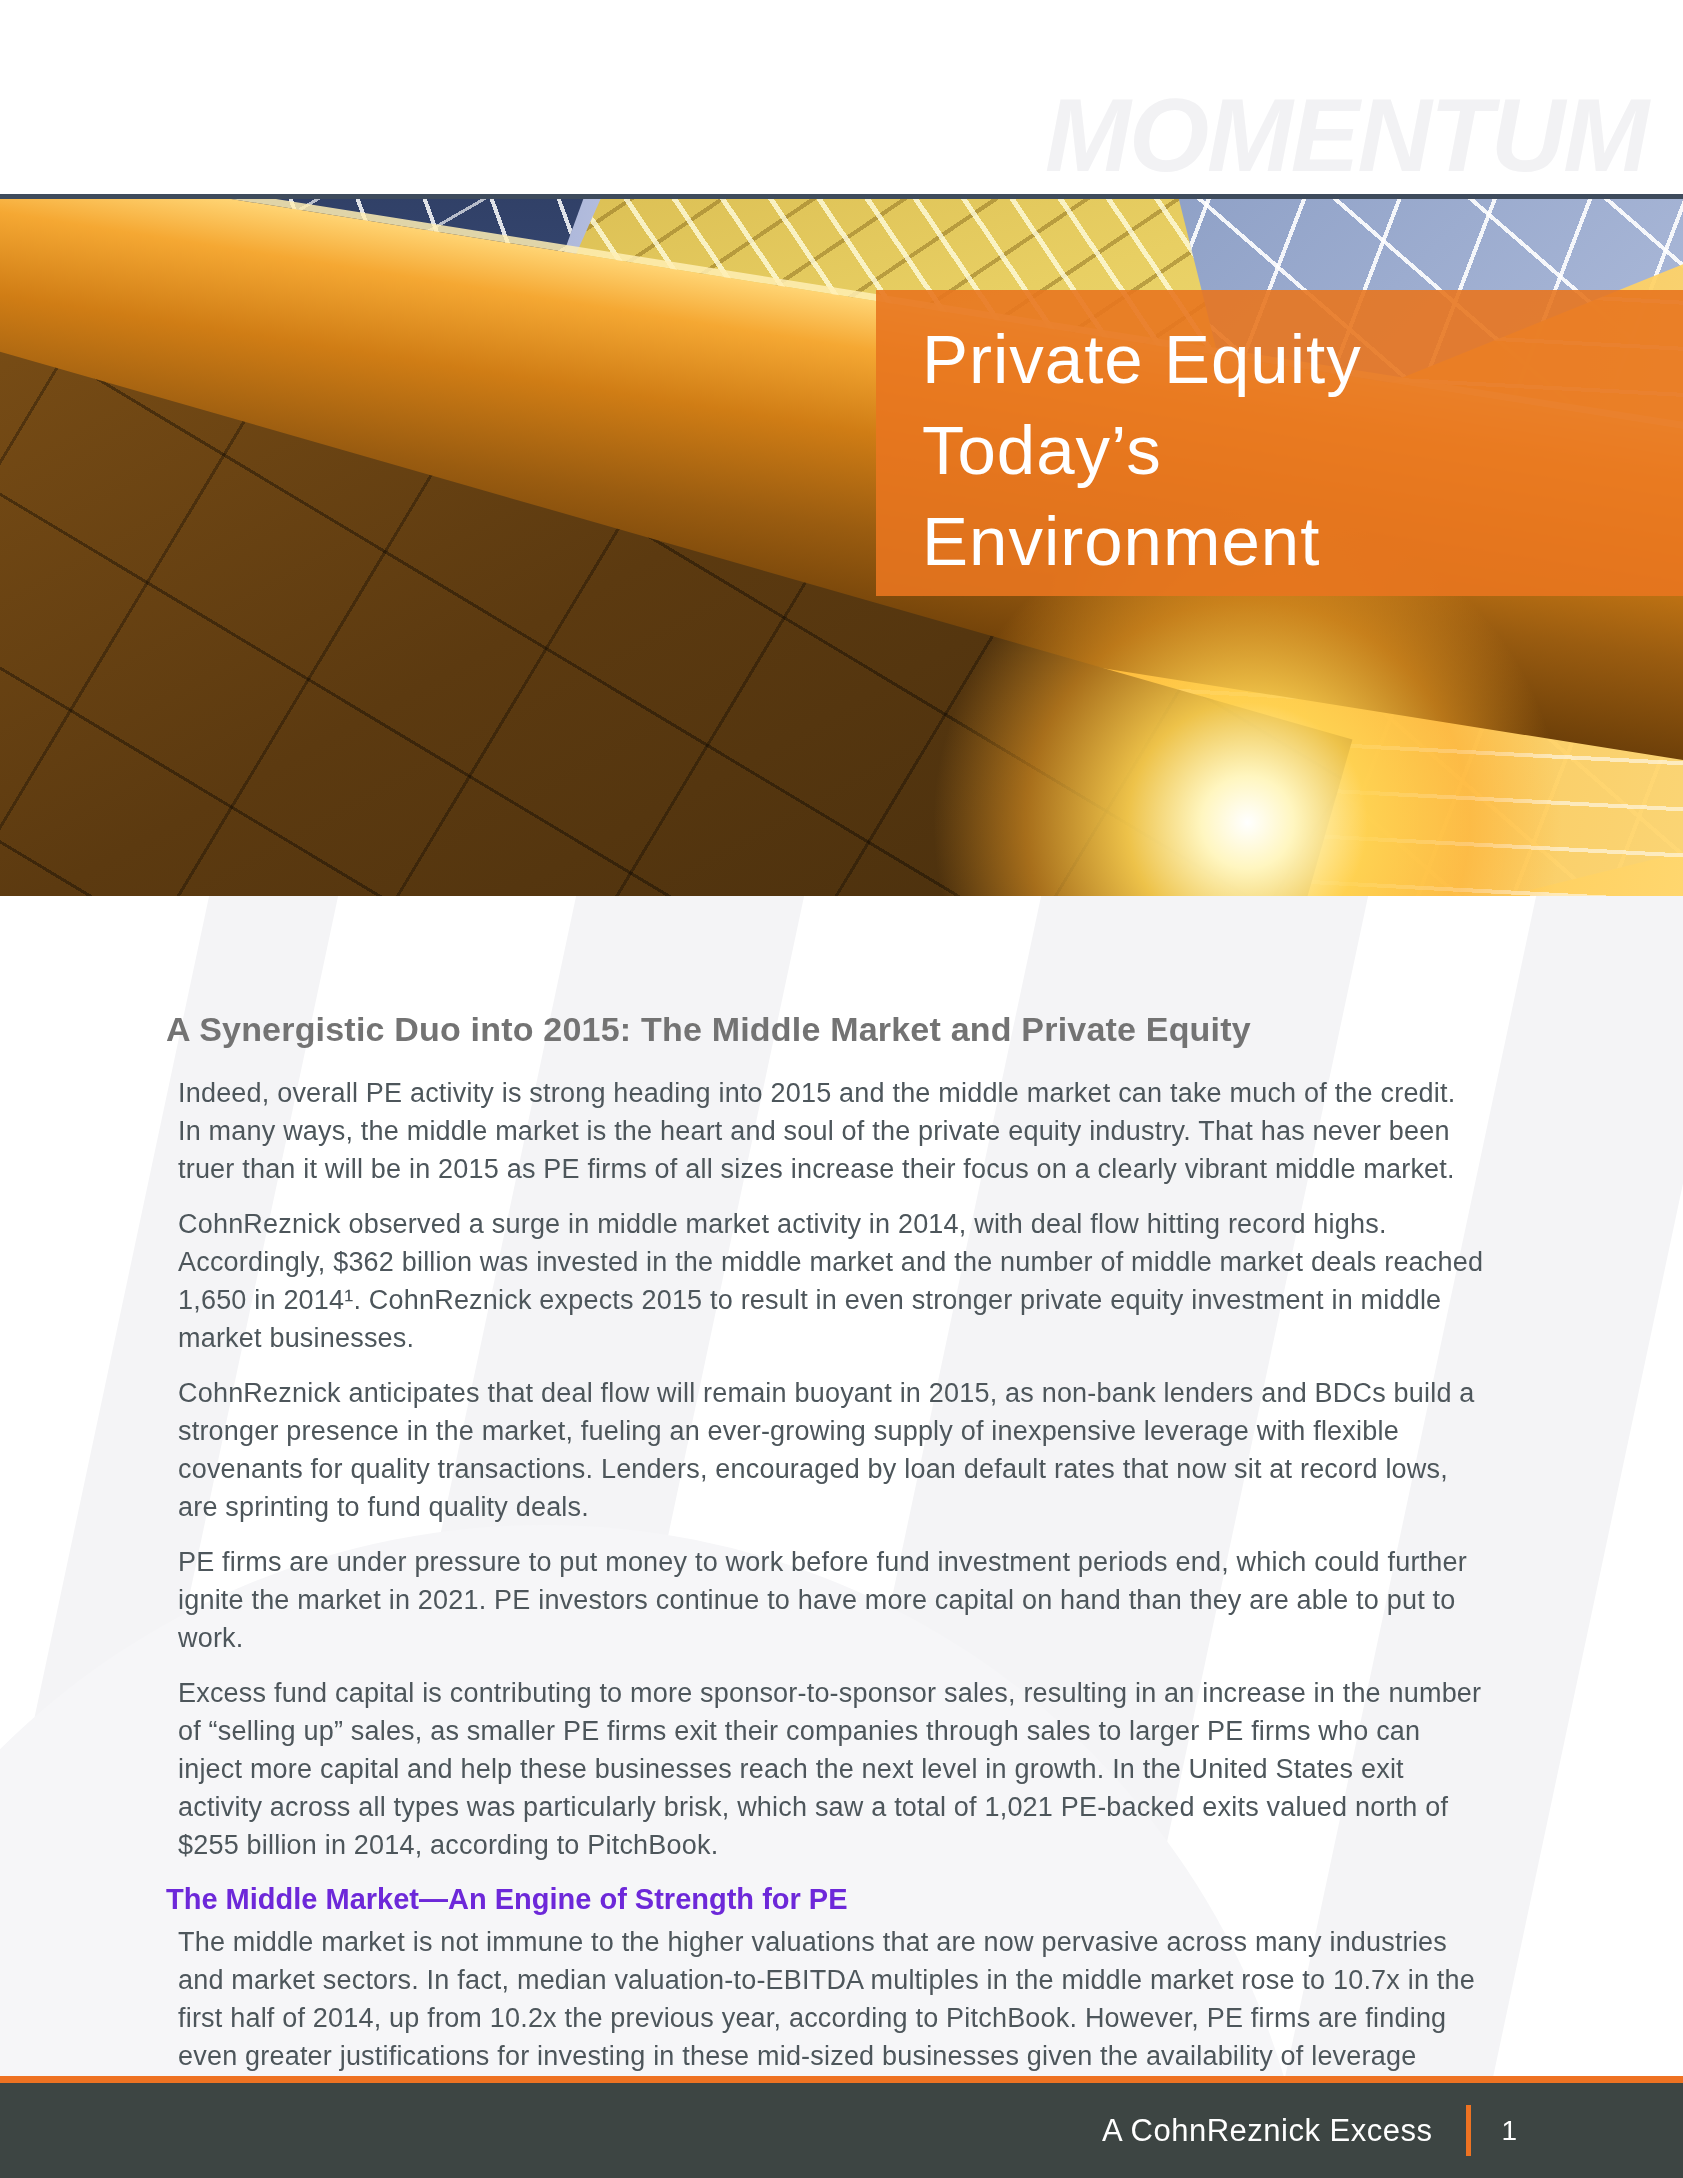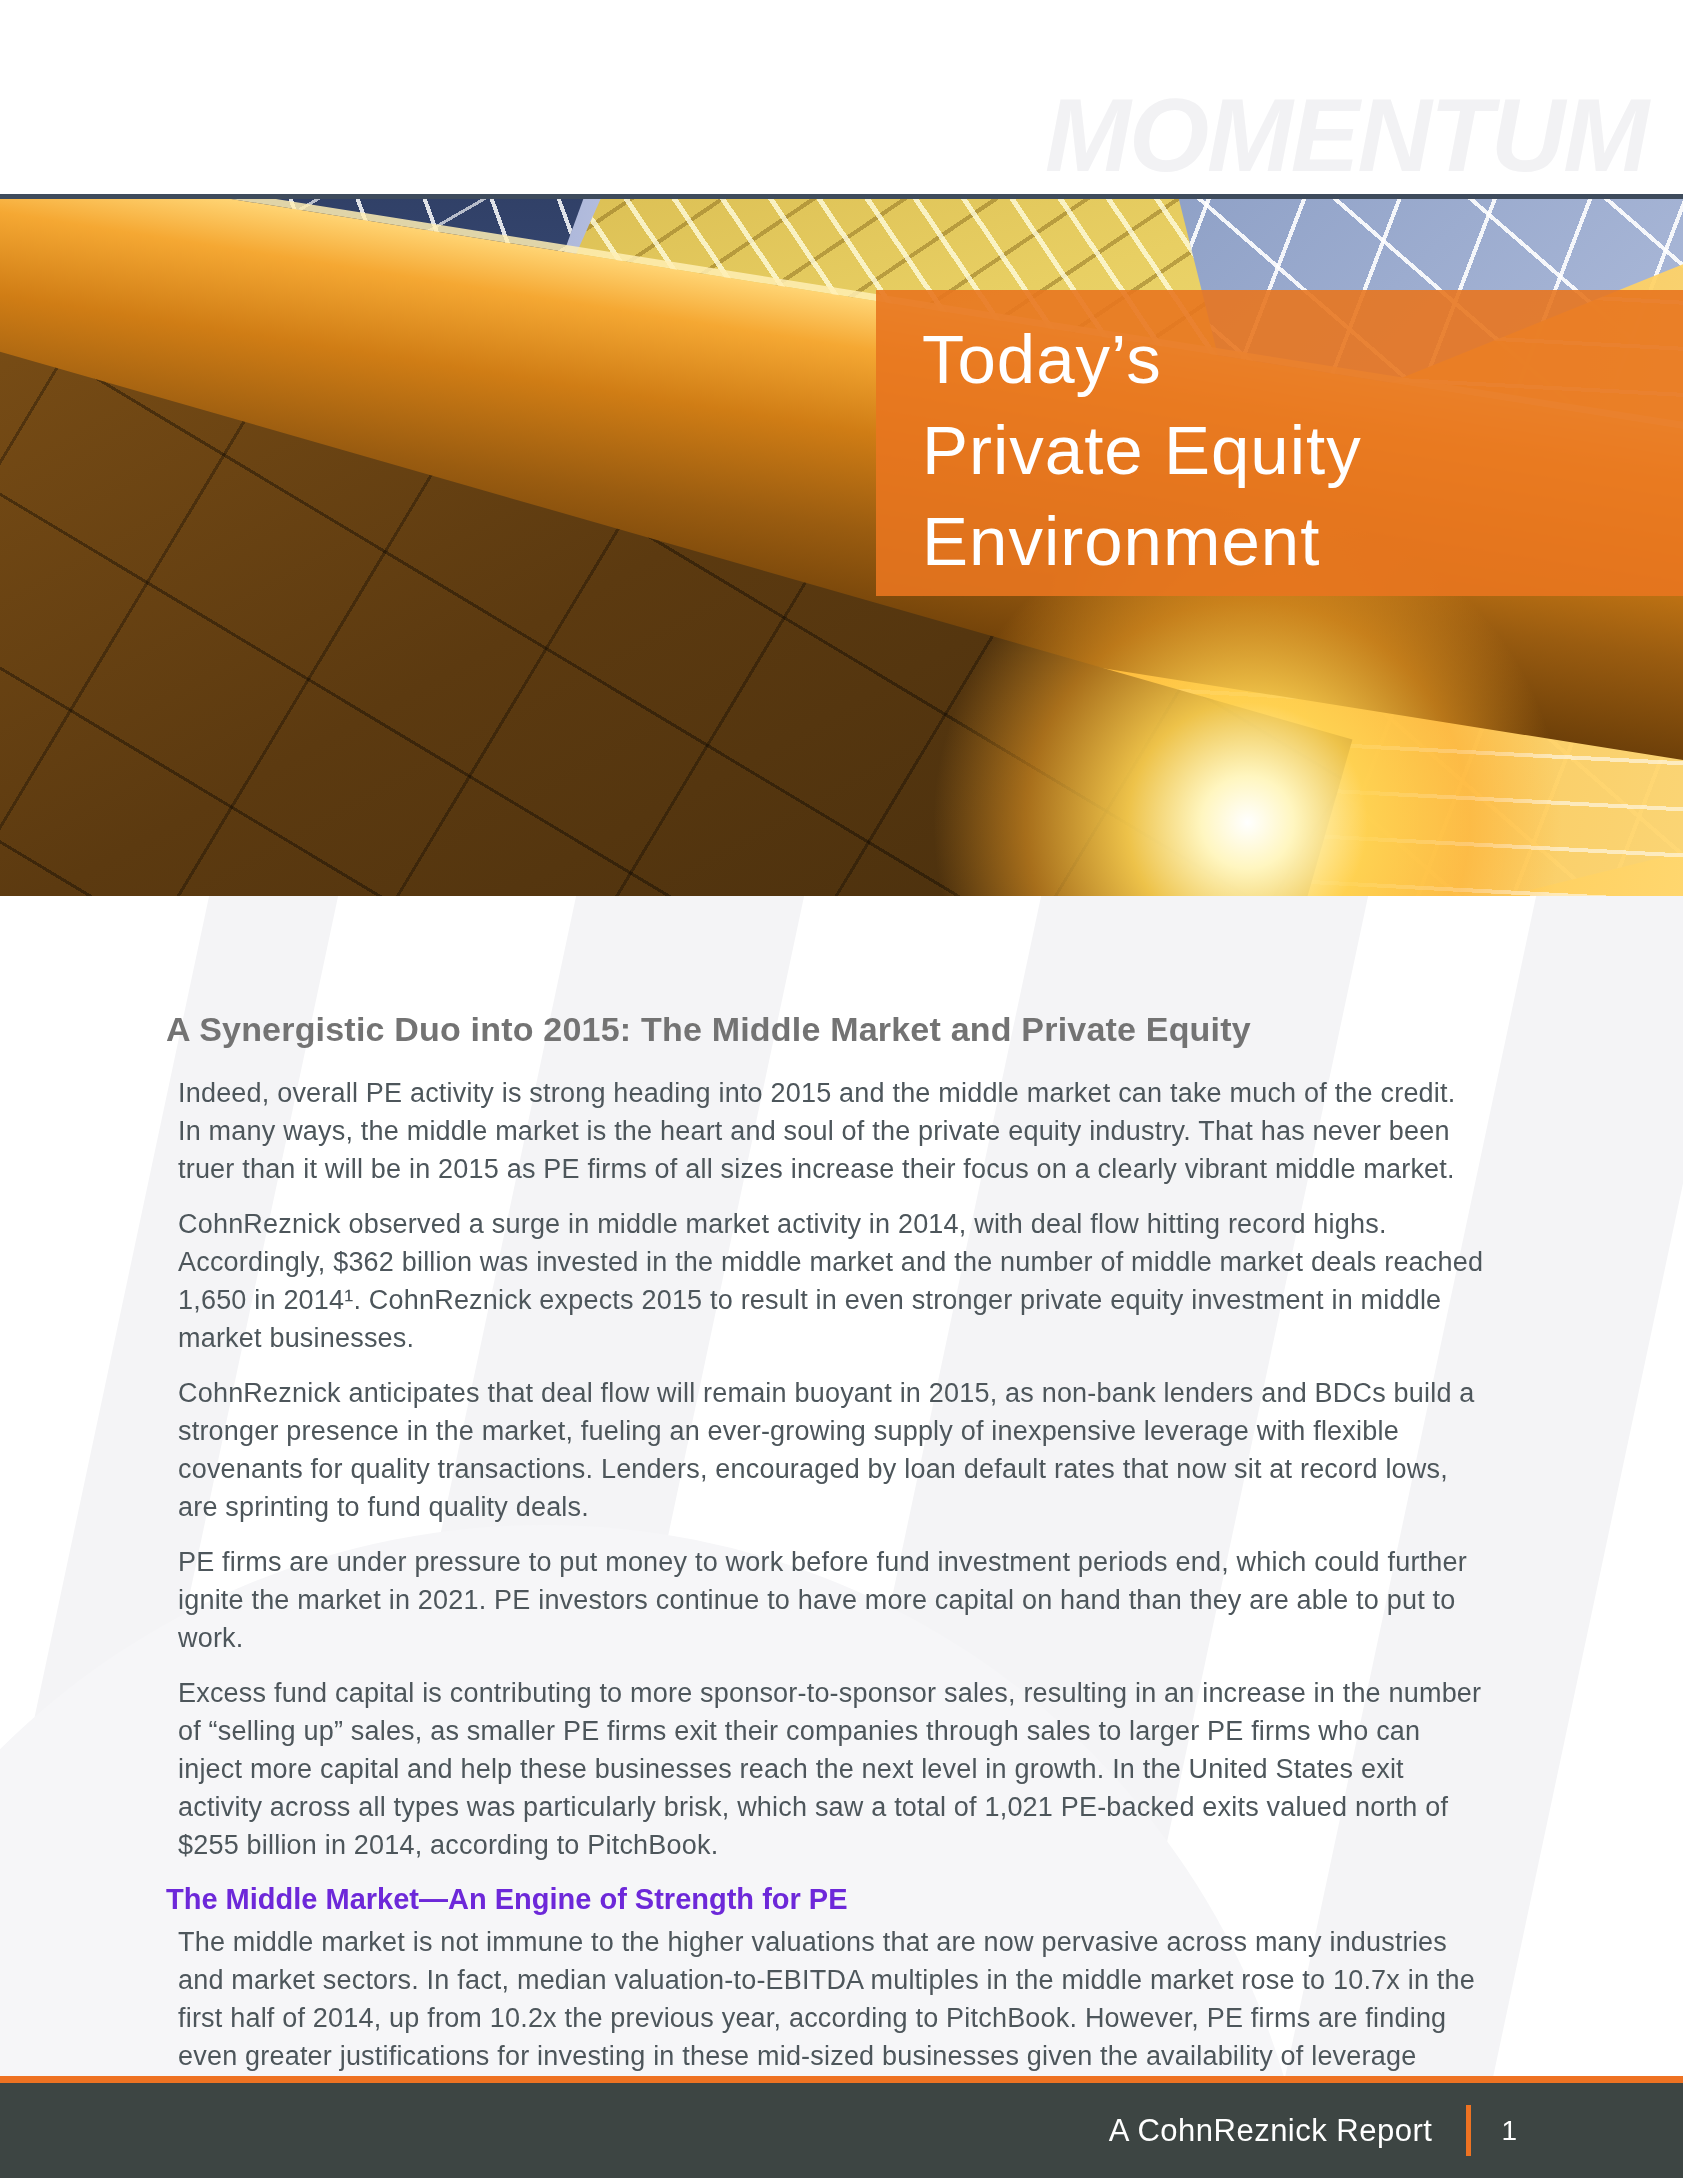--- a/index.html
+++ b/index.html
@@ -132,22 +132,22 @@
   <div class="hero">
     <div class="art tower-left"></div>
     <div class="art tower-gold"></div>
     <div class="art tower-right"></div>
     <div class="art gold-right"></div>
     <div class="art walkway"></div>
     <div class="art walkway-under"></div>
     <div class="art sun"></div>
 
     <div class="title-box">
+      <div class="title-line">Private Equity</div>
       <div class="title-line">Today’s</div>
-      <div class="title-line">Private Equity</div>
       <div class="title-line">Environment</div>
     </div>
   </div>
 
   <div class="wm">
     <div class="wm-band wm-b1"></div>
     <div class="wm-band wm-b2"></div>
     <div class="wm-band wm-b3"></div>
     <div class="wm-band wm-b4"></div>
     <div class="wm-circle"></div>
@@ -160,19 +160,19 @@
     <p>CohnReznick anticipates that deal flow will remain buoyant in 2015, as non-bank lenders and BDCs build a stronger presence in the market, fueling an ever-growing supply of inexpensive leverage with flexible covenants for quality transactions. Lenders, encouraged by loan default rates that now sit at record lows, are sprinting to fund quality deals.</p>
     <p>PE firms are under pressure to put money to work before fund investment periods end, which could further ignite the market in 2021. PE investors continue to have more capital on hand than they are able to put to work.</p>
     <p>Excess fund capital is contributing to more sponsor-to-sponsor sales, resulting in an increase in the number of “selling up” sales, as smaller PE firms exit their companies through sales to larger PE firms who can inject more capital and help these businesses reach the next level in growth. In the United States exit activity across all types was particularly brisk, which saw a total of 1,021 PE-backed exits valued north of $255 billion in 2014, according to PitchBook.</p>
     <h2>The Middle Market—An Engine of Strength for PE</h2>
     <p>The middle market is not immune to the higher valuations that are now pervasive across many industries and market sectors. In fact, median valuation-to-EBITDA multiples in the middle market rose to 10.7x in the first half of 2014, up from 10.2x the previous year, according to PitchBook. However, PE firms are finding even greater justifications for investing in these mid-sized businesses given the availability of leverage combined with the growth potential of middle market businesses—particularly, as compared to larger, more established, lower growth companies.</p>
 
   </main>
 
   <div class="footer-accent"></div>
   <footer class="footer-bar">
-    <span class="footer-label">A CohnReznick Report</span>
+    <span class="footer-label">A CohnReznick Excess</span>
     <span class="footer-sep"></span>
     <span class="footer-page">1</span>
   </footer>
 
 </div>
 
 
 </body></html>

